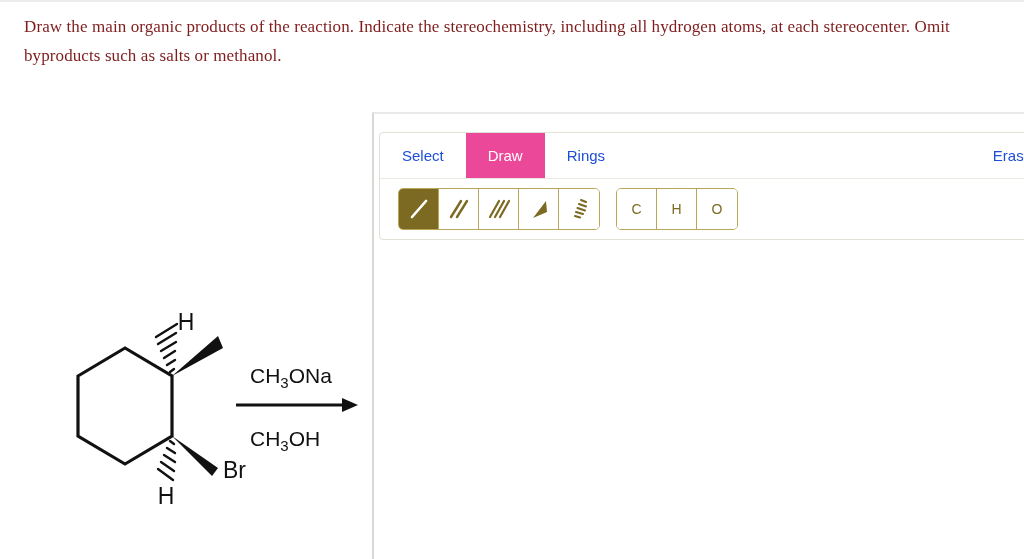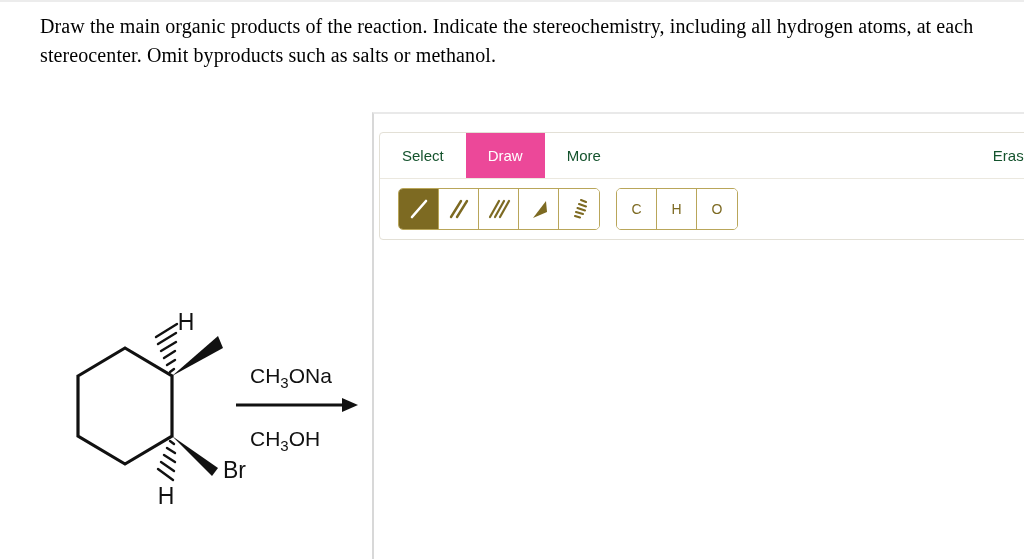--- a/index.html
+++ b/index.html
@@ -17,27 +17,27 @@
   #top-hairline {
     position: absolute;
     left: 0; top: 0;
     width: 1024px; height: 2px;
     background: #ececec;
   }
 
   
   #prompt {
     position: absolute;
-    left: 40px;
+    left: 24px;
     top: 12px;
     width: 940px;
     font-family: "Liberation Serif", serif;
-    font-size: 20px;
+    font-size: 17px;
     line-height: 29px;
-    color: #000000;
+    color: #7f1d1d;
     letter-spacing: 0.1px;
   }
 
   
   #scheme {
     position: absolute;
     left: 60px;
     top: 308px;
     width: 310px;
     height: 205px;
@@ -72,21 +72,21 @@
     height: 45px;
     border-bottom: 1px solid #ebe8df;
     position: relative;
   }
   .tab {
     display: flex;
     align-items: center;
     justify-content: center;
     padding: 0 22px;
     font-size: 15px;
-    color: #14532d;
+    color: #1d4ed8;
     cursor: pointer;
     user-select: none;
     white-space: nowrap;
   }
   .tab.active {
     background: #ec4899;
     color: #ffffff;
   }
   #tab-spacer { flex: 1 1 auto; }
   #erase-tab {
@@ -201,21 +201,21 @@
   </svg>
 </div>
 
 <div id="editor-panel">
 
   <div id="toolbar-card">
 
     <div id="tab-row">
       <div class="tab">Select</div>
       <div class="tab active">Draw</div>
-      <div class="tab">More</div>
+      <div class="tab">Rings</div>
       <div id="tab-spacer"></div>
       <div class="tab" id="erase-tab">Erase</div>
     </div>
 
     <div id="tool-row">
 
       <div class="btn-group">
         <div class="tool-btn active">
           <svg width="26" height="26" viewBox="0 0 26 26">
             <line x1="6" y1="21" x2="20" y2="5" stroke="#ffffff" stroke-width="2.6" stroke-linecap="round"></line>

